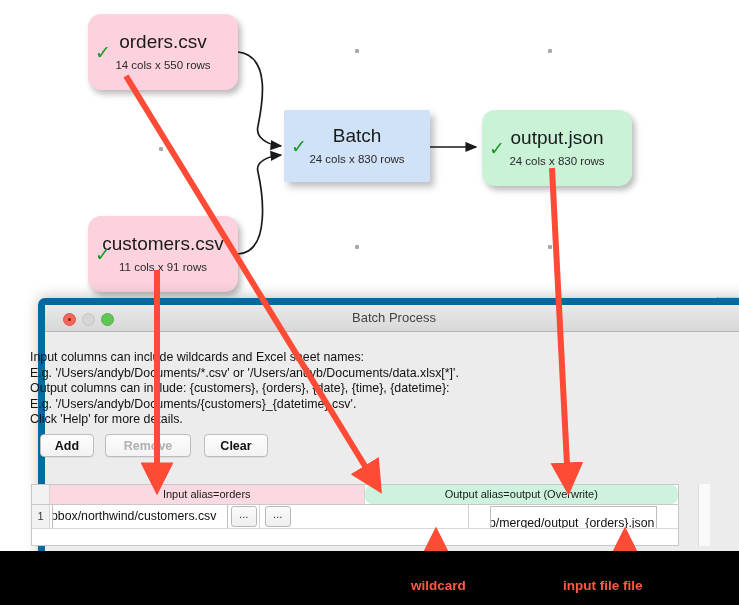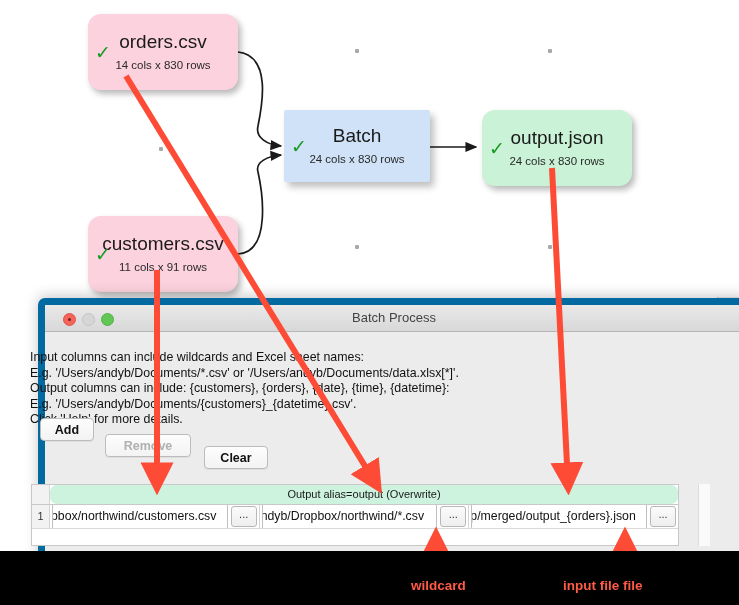--- a/index.html
+++ b/index.html
@@ -155,21 +155,21 @@
         </marker>
       </defs>
       <path d="M238,52 C272,56 262,106 258,126 C255,138 268,145 281,146" fill="none" stroke="#1a1a1a" stroke-width="1.7" marker-end="url(#arrowhead)"></path>
       <path d="M238,254 C272,252 262,190 258,172 C255,162 268,156 281,155" fill="none" stroke="#1a1a1a" stroke-width="1.7" marker-end="url(#arrowhead)"></path>
       <path d="M430,147 L476,147" fill="none" stroke="#1a1a1a" stroke-width="1.7" marker-end="url(#arrowhead)"></path>
     </svg>
 
     <div class="node pink" id="node-orders">
       <span class="tick">✓</span>
       <span class="title">orders.csv</span>
-      <span class="sub">14 cols x 830 rows</span>
+      <span class="sub">14 cols x 550 rows</span>
     </div>
 
     <div class="node pink" id="node-customers">
       <span class="tick">✓</span>
       <span class="title">customers.csv</span>
       <span class="sub">11 cols x 91 rows</span>
     </div>
 
     <div class="node blue" id="node-join">
       <span class="tick">✓</span>
@@ -199,49 +199,47 @@
   </div>
 
   <div style="position:absolute;left:14px;top:298px;width:698px;height:258px;overflow:hidden;">
 
     <div id="help-text" style="left:16px;top:52px;">Input columns can include wildcards and Excel sheet names:
 E.g. '/Users/andyb/Documents/*.csv' or '/Users/andyb/Documents/data.xlsx[*]'.
 Output columns can include: {customers}, {orders}, {date}, {time}, {datetime}:
 E.g. '/Users/andyb/Documents/{customers}_{datetime}.csv'.
 Click 'Help' for more details.</div>
 
-    <div class="btn" id="btn-add" style="left:26px;top:120px;">Add</div>
+    <div class="btn" id="btn-add" style="left:26px;top:136px;">Add</div>
     <div class="btn" id="btn-remove" style="left:91px;top:136px;">Remove</div>
-    <div class="btn" id="btn-clear" style="left:190px;top:136px;margin-top:12px;">Clear</div>
+    <div class="btn" id="btn-clear" style="left:190px;top:136px;">Clear</div>
 
     <div id="table" style="left:17px;top:186px;width:648px;height:62px;">
 
       <div id="thead">
         <div class="corner"></div>
+        <div class="th pink">Input alias=orders</div>
         <div class="th green" style="border-right:none;">Output alias=output (Overwrite)</div>
       </div>
 
       <div id="trow">
         <div class="rownum">1</div>
 
         <div class="cell">
           <div class="fld">
             <span>pbox/northwind/customers.csv</span>
           </div>
           <div class="ellipsis-btn">...</div>
         </div>
 
         <div class="cell">
-          <div class="fld">
-            <span>ndyb/Dropbox/northwind/*.csv</span>
-          </div>
           <div class="ellipsis-btn">...</div>
         </div>
 
-        <div class="cell" style="border-right:none;">
+        <div class="cell" style="border-right:none;flex-direction:column;">
           <div class="fld">
             <span>p/merged/output_{orders}.json</span>
           </div>
           <div class="ellipsis-btn">...</div>
         </div>
       </div>
 
       <div id="trow-empty"></div>
     </div>
 

